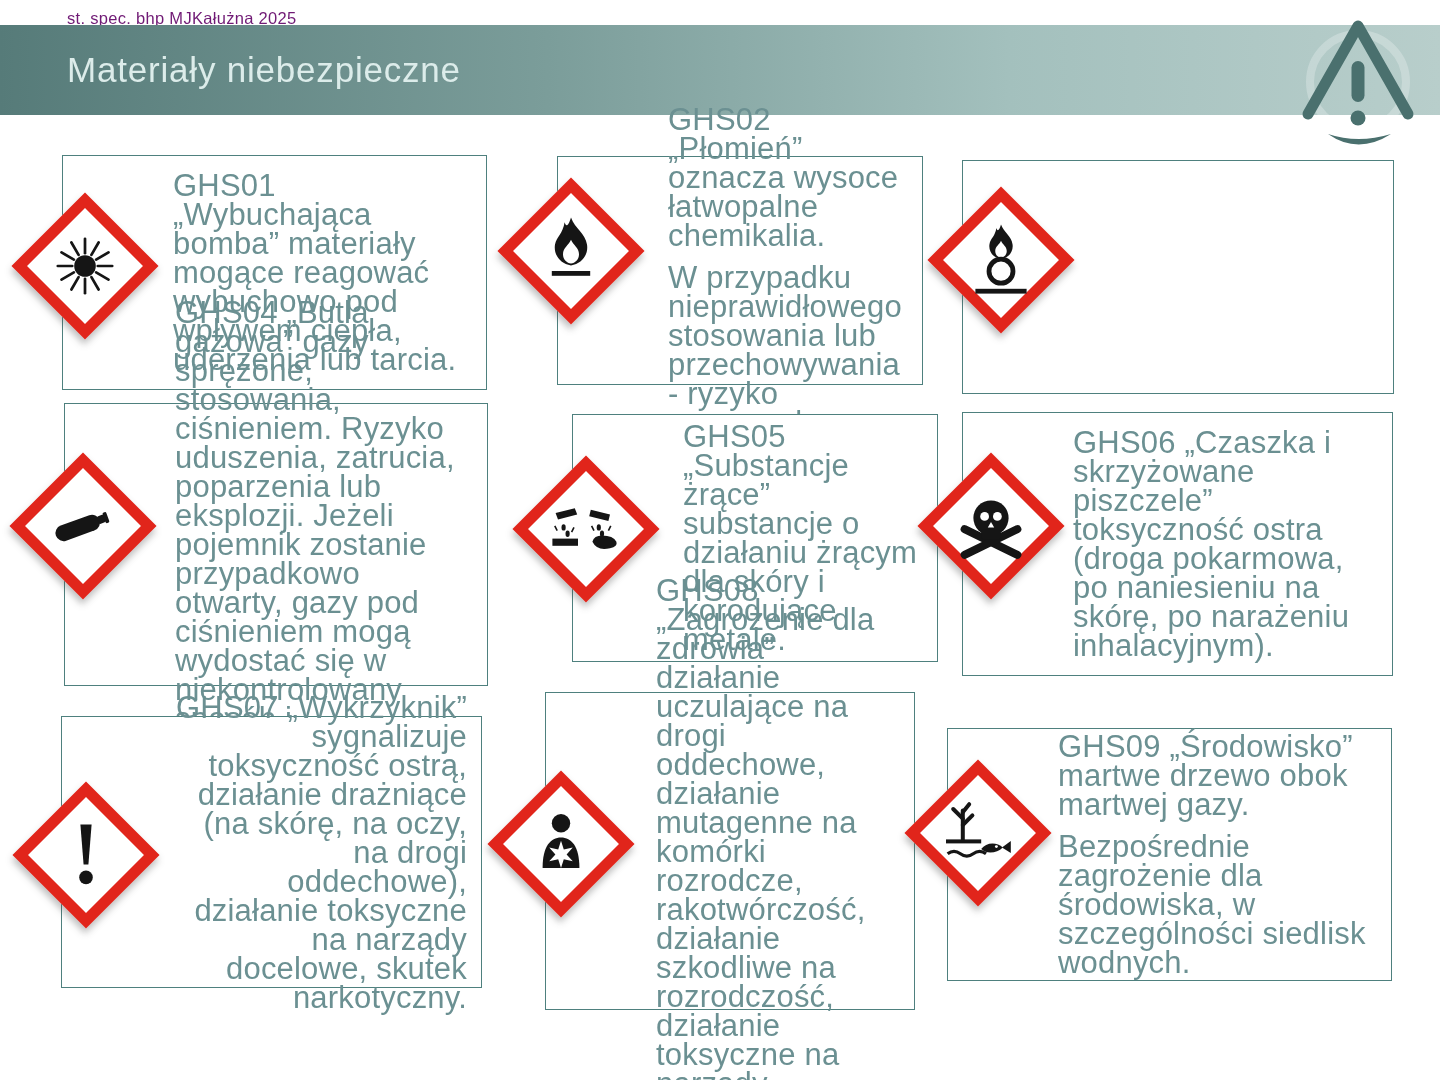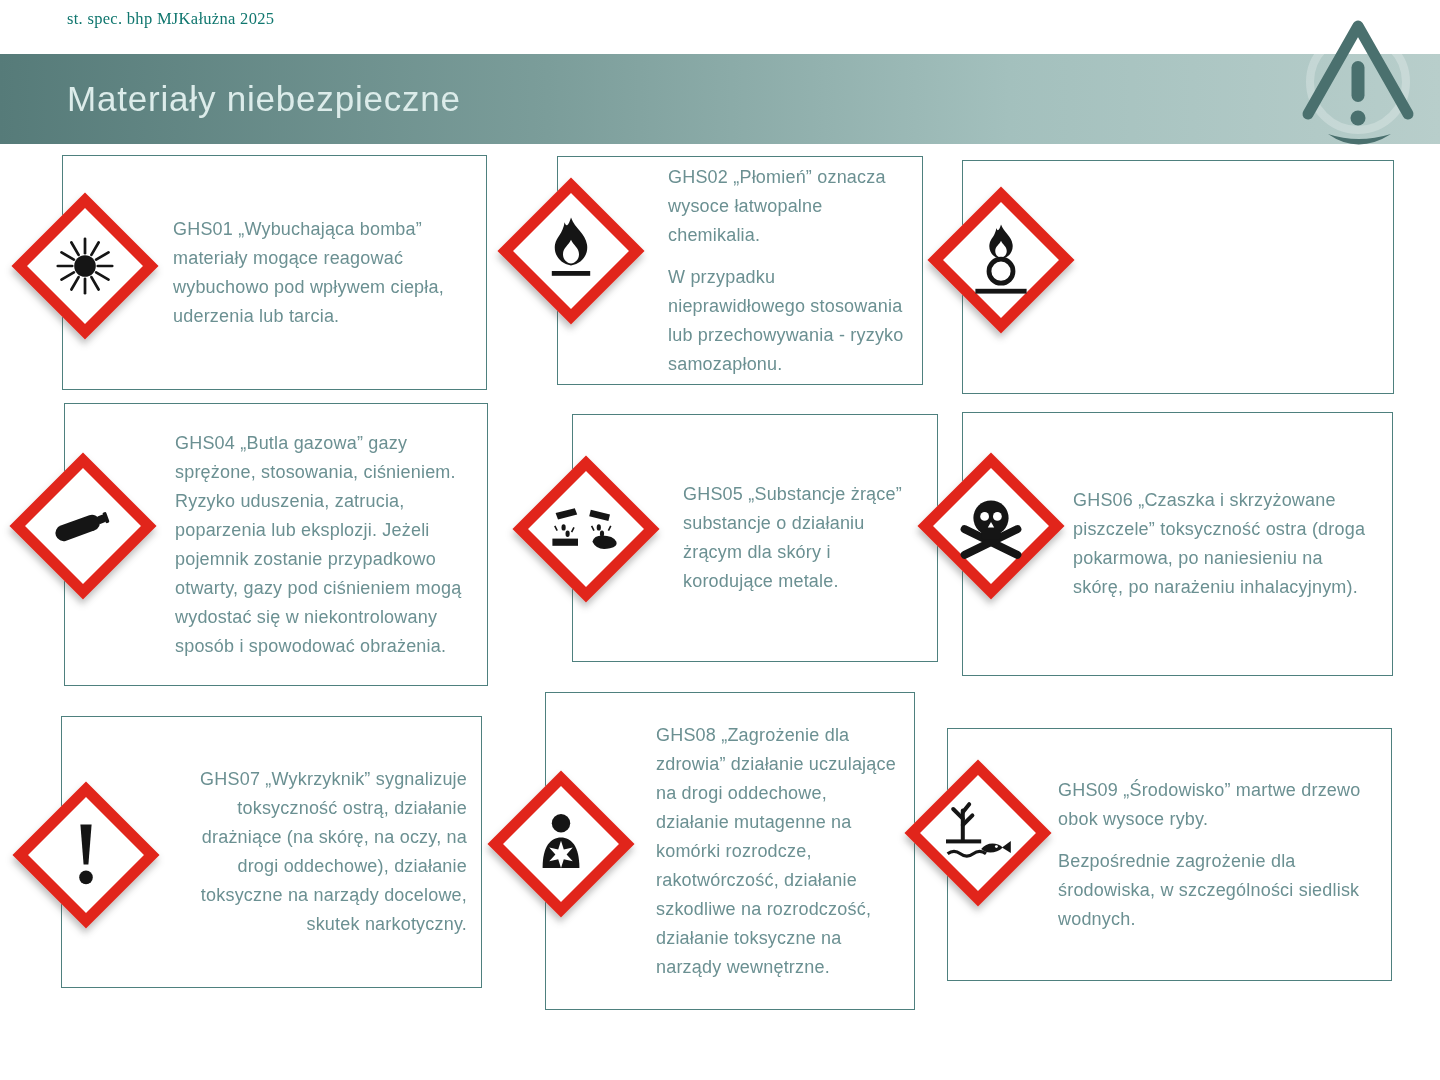--- a/index.html
+++ b/index.html
@@ -1,35 +1,35 @@
 <!DOCTYPE html>
 <html lang="pl"><head>
 <meta charset="utf-8">
 <style>
   html,body{margin:0;padding:0;}
   body{width:1440px;height:1080px;background:#fff;font-family:"Liberation Sans",sans-serif;}
   #slide{position:relative;width:1440px;height:1080px;overflow:hidden;background:#fff;}
 
   
-  .credit{position:absolute;left:67px;top:9px;font-size:16.5px;letter-spacing:.3px;color:#0f766e;font-family:Liberation Serif, serif;}
-
-  
-  .band{position:absolute;left:0;top:54px;width:1440px;height:90px;
+  .credit{position:absolute;left:67px;top:9px;font-size:16.5px;letter-spacing:.3px;color:#701a75;}
+
+  
+  .band{position:absolute;left:0;top:25px;width:1440px;height:90px;
         background:linear-gradient(90deg,#567b79 0%,#7b9d9a 38%,#a3c0bd 70%,#b8cecb 100%);
         display:flex;align-items:center;}
   .band h1{margin:0 0 0 67px;font-size:35px;font-weight:400;letter-spacing:.8px;color:#dcecea;}
 
   
   .warn-logo{position:absolute;left:1294px;top:16px;width:128px;height:136px;}
 
   
   .card{position:absolute;box-sizing:border-box;border:1.5px solid #4e807e;background:#fff;
         display:flex;flex-direction:column;justify-content:center;
         padding:10px 14px 10px 110px;}
-  .card p{margin:0 0 13px 0;font-size:18px;line-height:29px;letter-spacing:.2px;color:#6b9092;}
+  .card p{margin:0 0 13px 0;font-size:31px;line-height:29px;letter-spacing:.2px;color:#6b9092;}
   .card p:last-child{margin-bottom:0;}
 
   .card-1{left:62px;top:155px;width:425px;height:235px;}
   .card-2{left:557px;top:156px;width:366px;height:229px;}
   .card-3{left:962px;top:160px;width:432px;height:234px;}
   .card-4{left:64px;top:403px;width:424px;height:283px;}
   .card-5{left:572px;top:414px;width:366px;height:248px;}
   .card-6{left:962px;top:412px;width:431px;height:264px;}
   .card-7{left:61px;top:716px;width:421px;height:272px;text-align:right;}
   .card-8{left:545px;top:692px;width:370px;height:318px;}
@@ -239,19 +239,19 @@
               </g>
               <rect x="10" y="58" width="44" height="5" fill="#151515"></rect>
               <path d="M12 76 Q20 70 28 76 T44 76 T60 76" fill="none" stroke="#151515" stroke-width="4"></path>
               <path d="M54 70 C60 61 74 61 81 68 C74 75 61 77 54 70 Z" fill="#151515"></path>
               <polygon points="80,68 91,60 91,75" fill="#151515"></polygon>
               <circle cx="73" cy="67" r="1.8" fill="#fff"></circle>
             </svg>
           </div>
     </div>
     <div class="card-text">
-          <p>GHS09 „Środowisko” martwe drzewo obok wysoce ryby.</p>
+          <p>GHS09 „Środowisko” martwe drzewo obok martwej gazy.</p>
           <p>Bezpośrednie zagrożenie dla środowiska, w szczególności siedlisk wodnych.</p>
         </div>
   </section>
     </main>
 
 </div>
 
 </body></html>

